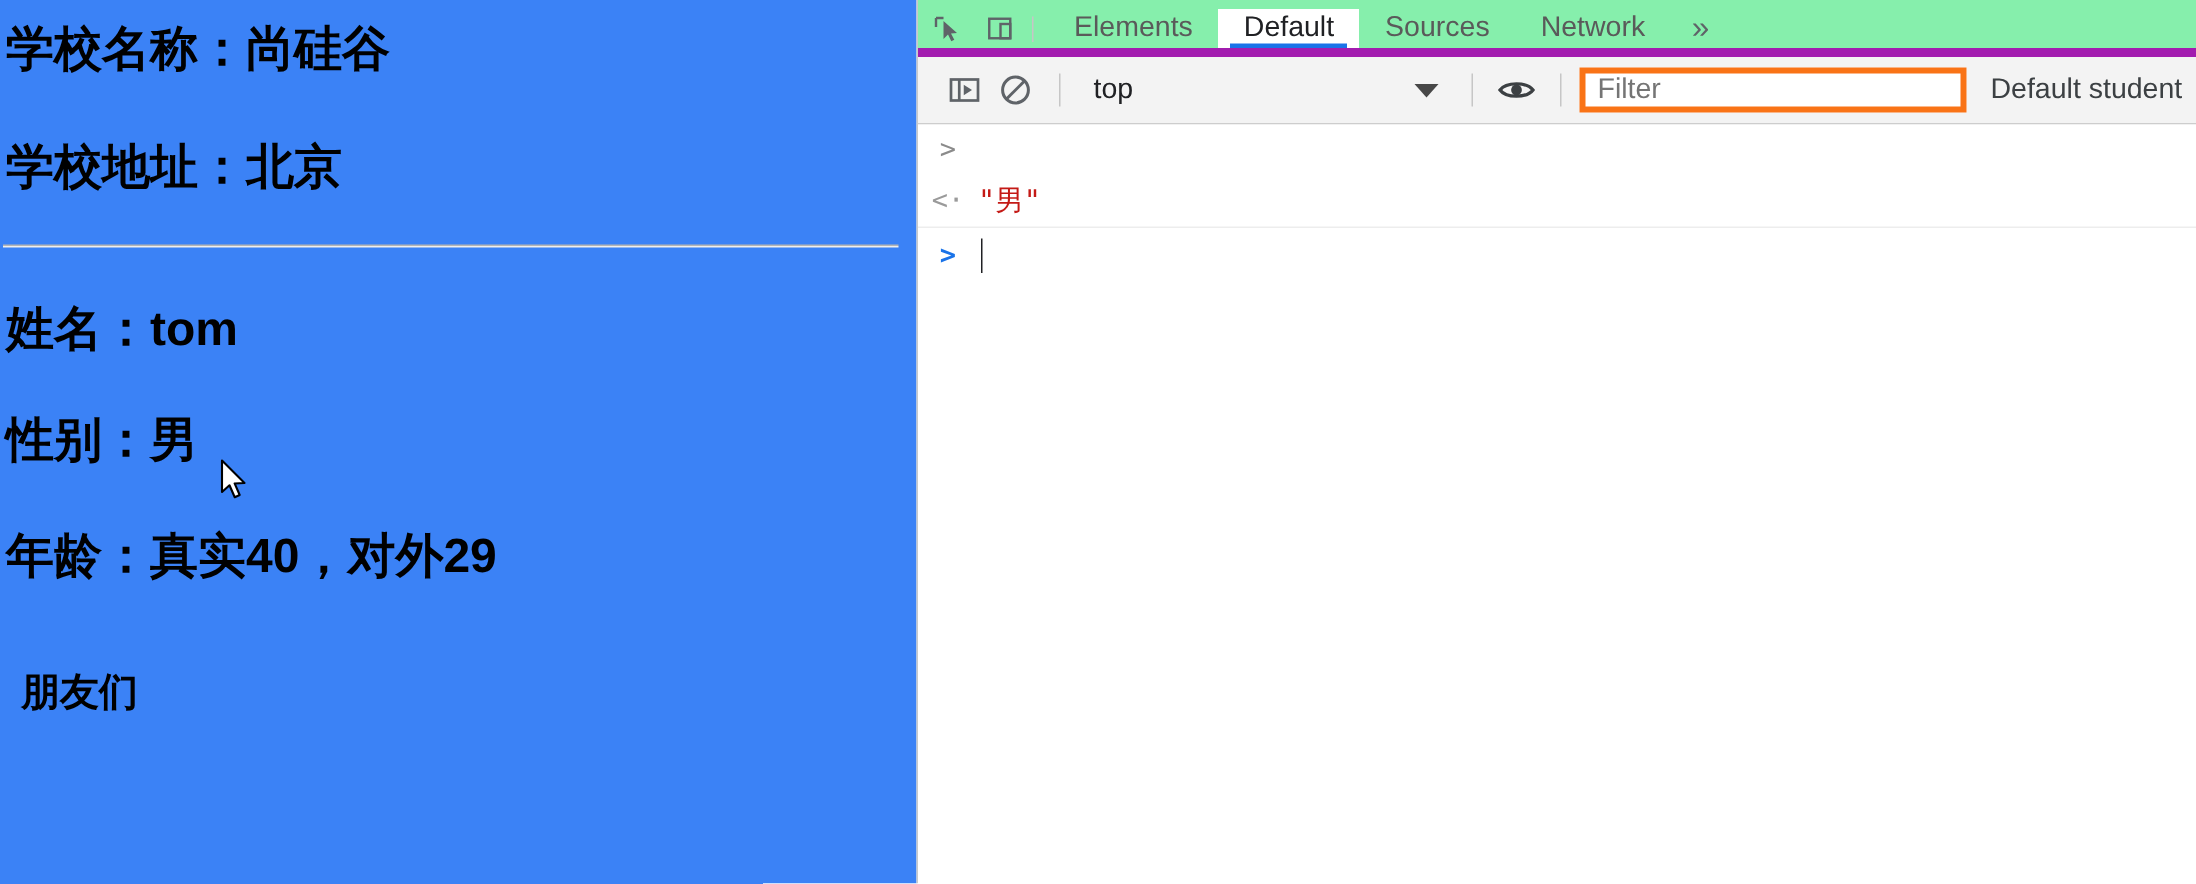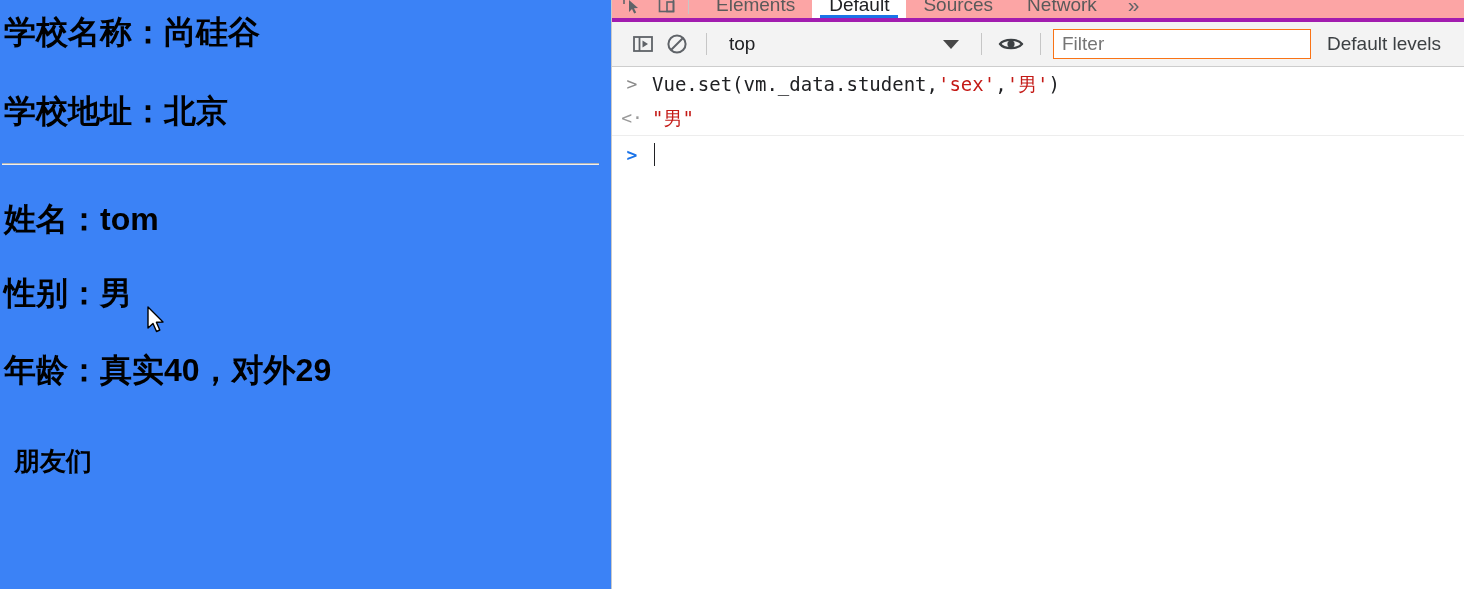--- a/index.html
+++ b/index.html
@@ -91,23 +91,23 @@
     position: absolute;
     left: 612px; top: 0;
     width: 852px; height: 589px;
     background: #ffffff;
     font-family: "Liberation Sans", sans-serif;
   }
 
   
   .dt-tabbar {
     position: relative;
-    height: 22px;
-    background: #fca5a5;
-    border-bottom: 4px solid #a21caf;
+    height: 38px;
+    background: #86efac;
+    border-bottom: 6px solid #a21caf;
     display: flex;
     align-items: flex-end;
     overflow: hidden;
   }
   .dt-toolicons {
     display: flex;
     align-items: flex-end;
     height: 26px;
     padding: 0 6px 2px 8px;
     gap: 14px;
@@ -186,21 +186,21 @@
   .ctx-select .ctx-label { flex: 1 1 auto; }
   .ctx-caret {
     width: 0; height: 0;
     border-left: 8px solid transparent;
     border-right: 8px solid transparent;
     border-top: 9px solid #474747;
     margin-right: 4px;
   }
   .filter-input {
     width: 258px; height: 30px;
-    border: 1px solid #f97316;
+    border: 4px solid #f97316;
     background: #ffffff;
     color: #8a8a8a;
     font-size: 19px;
     font-family: "Liberation Sans", sans-serif;
     padding: 0 8px;
     outline: none;
   }
   .levels-label {
     font-size: 19px;
     color: #3c4043;
@@ -350,28 +350,27 @@
         <svg width="28" height="28" viewBox="0 0 28 28">
           <path d="M3 14 C7 8.5, 21 8.5, 25 14 C21 19.5, 7 19.5, 3 14 Z" fill="none" stroke="#3c4043" stroke-width="2.2"></path>
           <circle cx="14" cy="14" r="3.6" fill="#3c4043"></circle>
         </svg>
       </div>
 
       <div class="tb-sep"></div>
 
       <input class="filter-input" type="text" placeholder="Filter" style="">
 
-      <span class="levels-label">Default levels</span>
+      <span class="levels-label">Default student</span>
     </div>
 
     <div class="dt-console">
 
       <div class="log-row">
         <span class="log-gutter g-input">&gt;</span>
-        <span class="log-text"><span>Vue.set(vm._data.student,</span><span class="tok-str">'sex'</span><span>,</span><span class="tok-str">'男'</span><span>)</span></span>
       </div>
 
       <div class="log-row result">
         <span class="log-gutter g-output">&lt;·</span>
         <span class="result-val">"男"</span>
       </div>
 
       <div class="log-row prompt-row">
         <span class="log-gutter g-prompt">&gt;</span>
         <span class="caret"></span>

